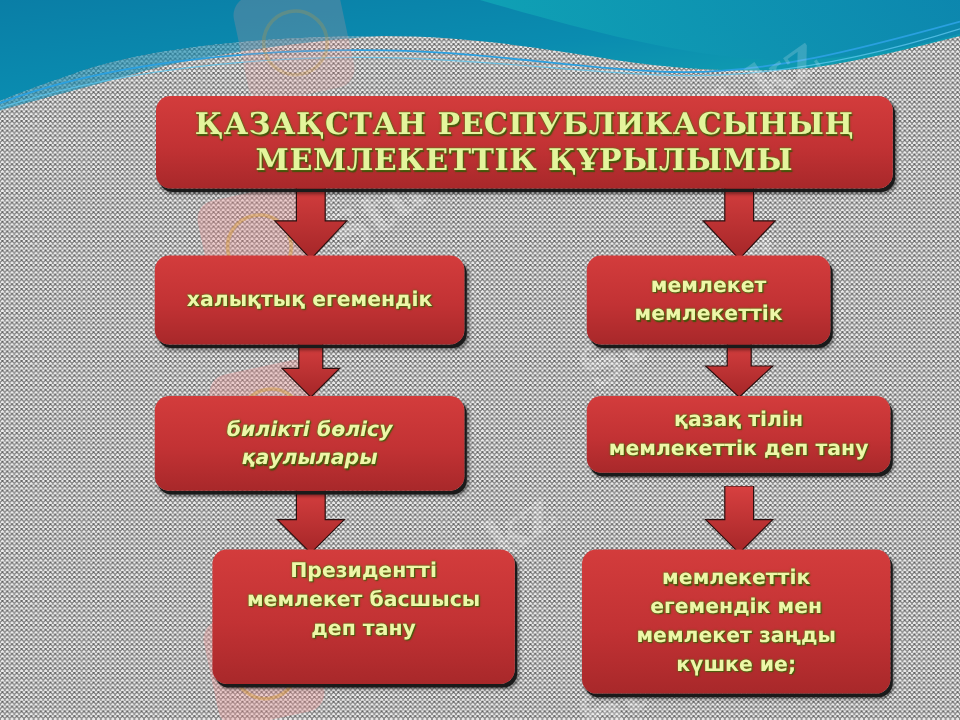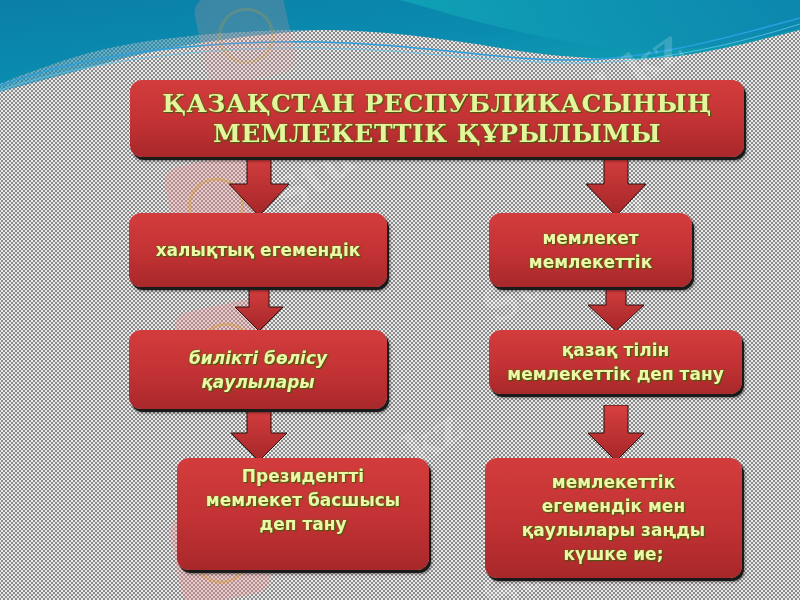--- a/index.html
+++ b/index.html
@@ -138,16 +138,16 @@
 <div class="box node" style="left:489px;top:330px;width:253px;height:64px;">
   <div>
     <div>қазақ тілін</div>
     <div>мемлекеттік деп тану</div>
   </div>
 </div>
 <div class="box node" style="left:485px;top:458px;width:257px;height:120px;">
   <div>
     <div>мемлекеттік</div>
     <div>егемендік мен</div>
-    <div>қаулылары заңды</div>
+    <div>мемлекет заңды</div>
     <div>күшке ие;</div>
   </div>
 </div>
 
 </body></html>

